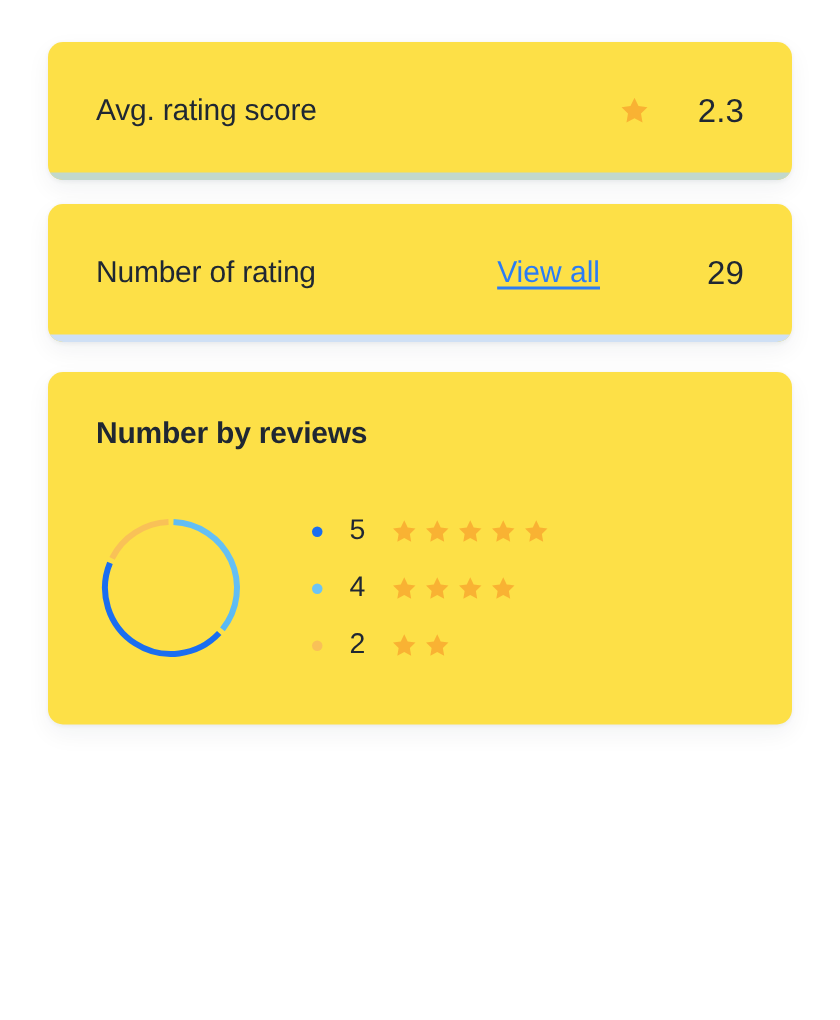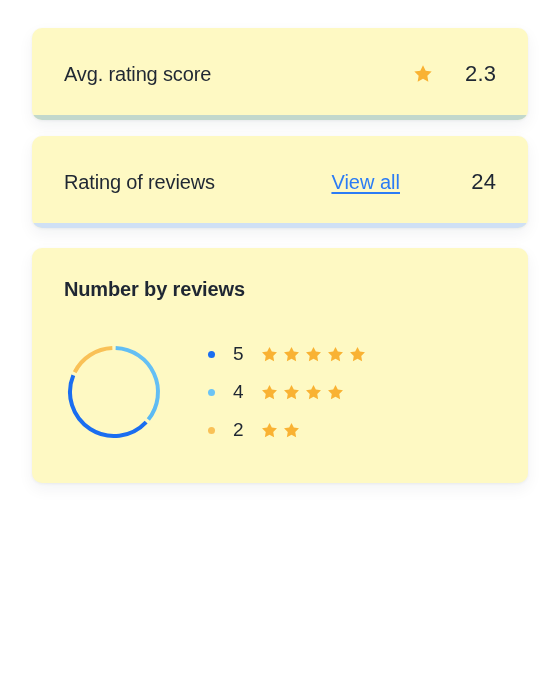--- a/index.html
+++ b/index.html
@@ -19,21 +19,21 @@
     position: relative;
     width: 560px;
     height: 680px;
     box-sizing: border-box;
     padding: 28px 32px 0 32px;
   }
 
   
   .card {
     position: relative;
-    background: #fef9c3;
+    background: #fde047;
     border-radius: 10px;
     box-shadow: 0 1px 3px rgba(25, 35, 60, 0.055),
                 0 6px 16px rgba(25, 35, 60, 0.055);
     box-sizing: border-box;
     overflow: hidden;
   }
 
   
   .card .accent {
     position: absolute;
@@ -159,24 +159,24 @@
         <path fill="#f9b233" d="M12 2.4l2.92 5.92 6.53.95-4.72 4.6 1.11 6.5L12 17.31 6.16 20.37l1.11-6.5L2.55 9.27l6.53-.95z"></path>
       </svg>
     </span>
     <span class="row-value">2.3</span>
     <span class="accent" style="background:#c2d8cc"></span>
   </div>
 
   <div class="gap-1"></div>
 
   <div class="card row-card">
-    <span class="row-label">Rating of reviews</span>
+    <span class="row-label">Number of rating</span>
     <span class="spacer"></span>
     <a class="view-all">View all</a>
-    <span class="row-value">24</span>
+    <span class="row-value">29</span>
     <span class="accent" style="background:#cfe0f5"></span>
   </div>
 
   <div class="gap-2"></div>
 
   <div class="card ratings-card">
     <h2 class="ratings-title">Number by reviews</h2>
 
     <div class="ratings-body">
 

